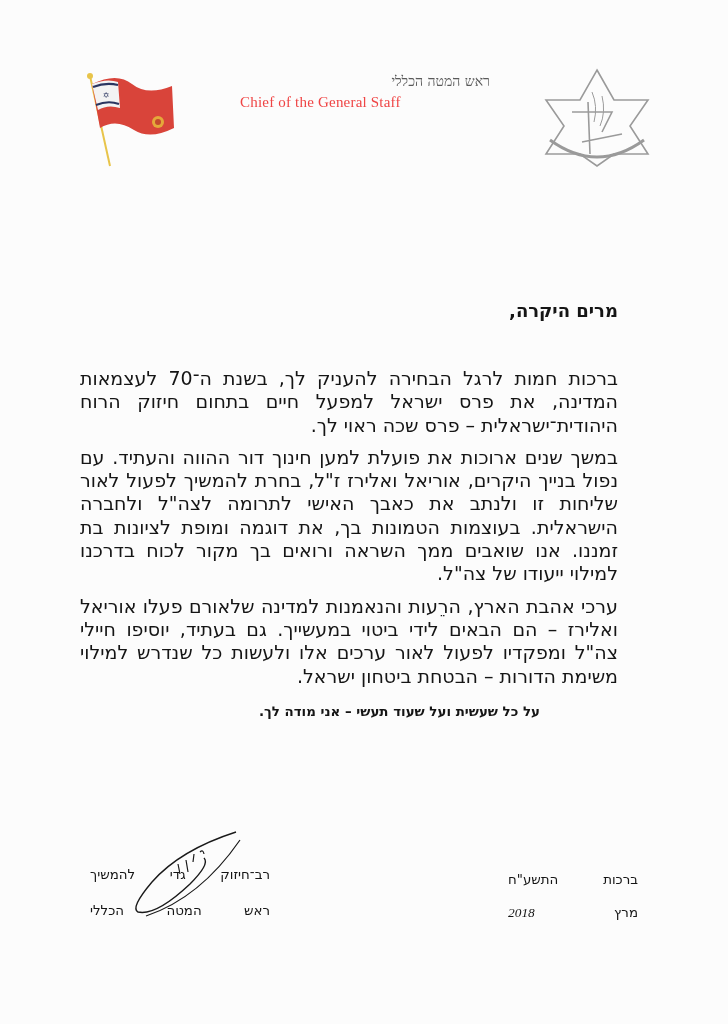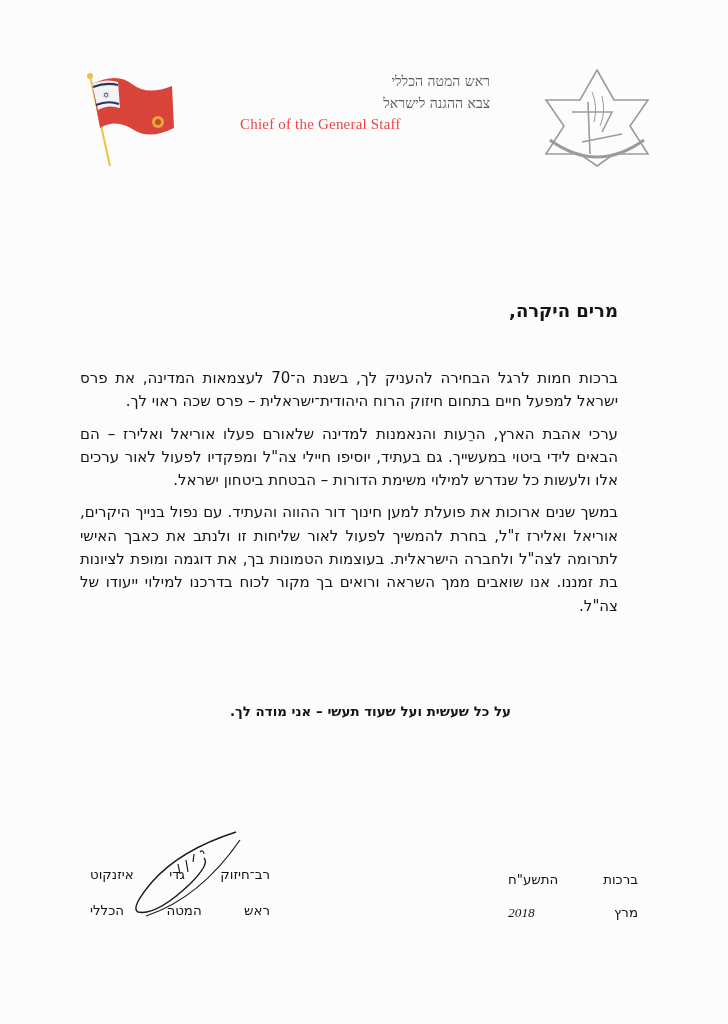--- a/index.html
+++ b/index.html
@@ -11,23 +11,23 @@
       position: relative;
     }
     .page { position: absolute; left: 0; top: 0; width: 728px; height: 1024px; background: #fcfcfc; }
     .flag { position: absolute; left: 72px; top: 66px; width: 110px; height: 110px; }
     .emblem { position: absolute; left: 532px; top: 62px; width: 130px; height: 110px; }
     .letterhead { position: absolute; left: 240px; top: 70px; width: 250px; color: #5a5a5a; }
     .letterhead .he { font-family: "DejaVu Serif", "Liberation Serif", serif; font-size: 14px; line-height: 22px; direction: rtl; }
     .letterhead .en { font-family: "Liberation Serif", "DejaVu Serif", serif; font-size: 15px; line-height: 20px; color: #ef4444; letter-spacing: 0.2px; }
     .rtl { direction: rtl; text-align: right; }
     .salutation { position: absolute; right: 110px; top: 300px; font-weight: bold; font-size: 18px; }
-    .body { position: absolute; left: 80px; right: 110px; top: 367px; font-size: 15px; line-height: 23.3px; }
+    .body { position: absolute; left: 80px; right: 110px; top: 367px; font-size: 19px; line-height: 23.3px; }
     .body p { margin: 0 0 9px 0; text-align: justify; text-align-last: right; }
-    .closing { position: absolute; left: 230px; width: 310px; top: 704px; font-weight: bold; font-size: 13.4px; text-align: left; }
+    .closing { position: absolute; left: 230px; width: 310px; top: 704px; font-weight: bold; font-size: 13.4px; text-align: right; }
     .sig { position: absolute; left: 60px; top: 820px; width: 240px; height: 110px; }
     .sig-name { position: absolute; top: 867px; left: 90px; width: 180px; font-size: 13.4px; display: flex; justify-content: space-between; }
     .sig-title { position: absolute; top: 903px; left: 90px; width: 180px; font-size: 13.4px; display: flex; justify-content: space-between; }
     .date-grid { position: absolute; left: 508px; top: 872px; width: 130px; font-size: 13.4px; }
     .date-row { display: flex; justify-content: space-between; height: 33px; }
     .latin { font-family: "Liberation Serif", serif; font-style: italic; }
   </style>
 </head>
 <body>
 
@@ -40,53 +40,52 @@
     <path d="M20 18 Q35 12 46 16 L48 42 Q36 38 26 44 Z" fill="#f3f3f3"></path>
     <path d="M21 21 Q34 16 46 19" stroke="#2a3560" stroke-width="2" fill="none"></path>
     <path d="M24 39 Q36 34 47 38" stroke="#2a3560" stroke-width="2" fill="none"></path>
     <text x="34" y="32" font-size="8" fill="#2a3560" text-anchor="middle">✡</text>
     <circle cx="86" cy="56" r="6" fill="#e5a83a"></circle>
     <circle cx="86" cy="56" r="3" fill="#c4492e"></circle>
   </svg>
 
   <div class="letterhead">
     <div class="he">ראש המטה הכללי</div>
-    <div class="he">צבא ההגנה לישראל</div>
     <div class="en">Chief of the General Staff</div>
   </div>
 
   <svg class="emblem" viewBox="0 0 130 110">
     <g fill="none" stroke="#8a8a8a" stroke-width="1.6" opacity="0.85">
       <polygon points="65,8 82,38 116,38 98,64 116,92 82,92 65,104 48,92 14,92 32,64 14,38 48,38"></polygon>
       <path d="M40 50 L80 50 L70 70 M56 40 L58 92 M50 80 L90 72"></path>
       <path d="M18 78 Q65 112 112 78" stroke-width="3"></path>
       <path d="M60 30 Q66 44 62 60 M70 34 Q74 50 68 64" stroke-width="1"></path>
     </g>
   </svg>
 
   <div class="salutation rtl">מרים היקרה,</div>
 
   <div class="body rtl">
     <p>ברכות חמות לרגל הבחירה להעניק לך, בשנת ה־70 לעצמאות המדינה, את פרס ישראל למפעל חיים בתחום חיזוק הרוח היהודית־ישראלית – פרס שכה ראוי לך.</p>
+    <p>במשך שנים ארוכות את פועלת למען חינוך דור ההווה והעתיד. עם נפול בנייך היקרים, אוריאל ואלירז ז"ל, בחרת להמשיך לפעול לאור שליחות זו ולנתב את כאבך האישי לתרומה לצה"ל ולחברה הישראלית. בעוצמות הטמונות בך, את דוגמה ומופת לציונות בת זמננו. אנו שואבים ממך השראה ורואים בך מקור לכוח בדרכנו למילוי ייעודו של צה"ל.</p>
     <p>ערכי אהבת הארץ, הרֵעות והנאמנות למדינה שלאורם פעלו אוריאל ואלירז – הם הבאים לידי ביטוי במעשייך. גם בעתיד, יוסיפו חיילי צה"ל ומפקדיו לפעול לאור ערכים אלו ולעשות כל שנדרש למילוי משימת הדורות – הבטחת ביטחון ישראל.</p>
-    <p>במשך שנים ארוכות את פועלת למען חינוך דור ההווה והעתיד. עם נפול בנייך היקרים, אוריאל ואלירז ז"ל, בחרת להמשיך לפעול לאור שליחות זו ולנתב את כאבך האישי לתרומה לצה"ל ולחברה הישראלית. בעוצמות הטמונות בך, את דוגמה ומופת לציונות בת זמננו. אנו שואבים ממך השראה ורואים בך מקור לכוח בדרכנו למילוי ייעודו של צה"ל.</p>
   </div>
 
   <div class="closing rtl">על כל שעשית ועל שעוד תעשי – אני מודה לך.</div>
 
   <svg class="sig" viewBox="0 0 240 110">
     <path d="M176 12 Q120 30 92 62 Q70 88 78 92 Q96 96 130 64 Q150 44 144 38" stroke="#1a1a1a" stroke-width="1.4" fill="none"></path>
     <path d="M86 96 Q140 78 180 20" stroke="#1a1a1a" stroke-width="1.2" fill="none"></path>
     <path d="M118 44 l2 10 M126 40 l2 12 M134 34 l-1 8 M140 32 q3 -3 4 2" stroke="#1a1a1a" stroke-width="1.2" fill="none"></path>
   </svg>
 
   <div class="sig-name rtl">
     <span>רב־חיזוק</span>
     <span>גדי</span>
-    <span>איזנקוט</span>
+    <span>להמשיך</span>
   </div>
   <div class="sig-title rtl">
     <span>ראש</span>
     <span>המטה</span>
     <span>הכללי</span>
   </div>
 
   <div class="date-grid rtl">
     <div class="date-row">
       <span>ברכות</span>

